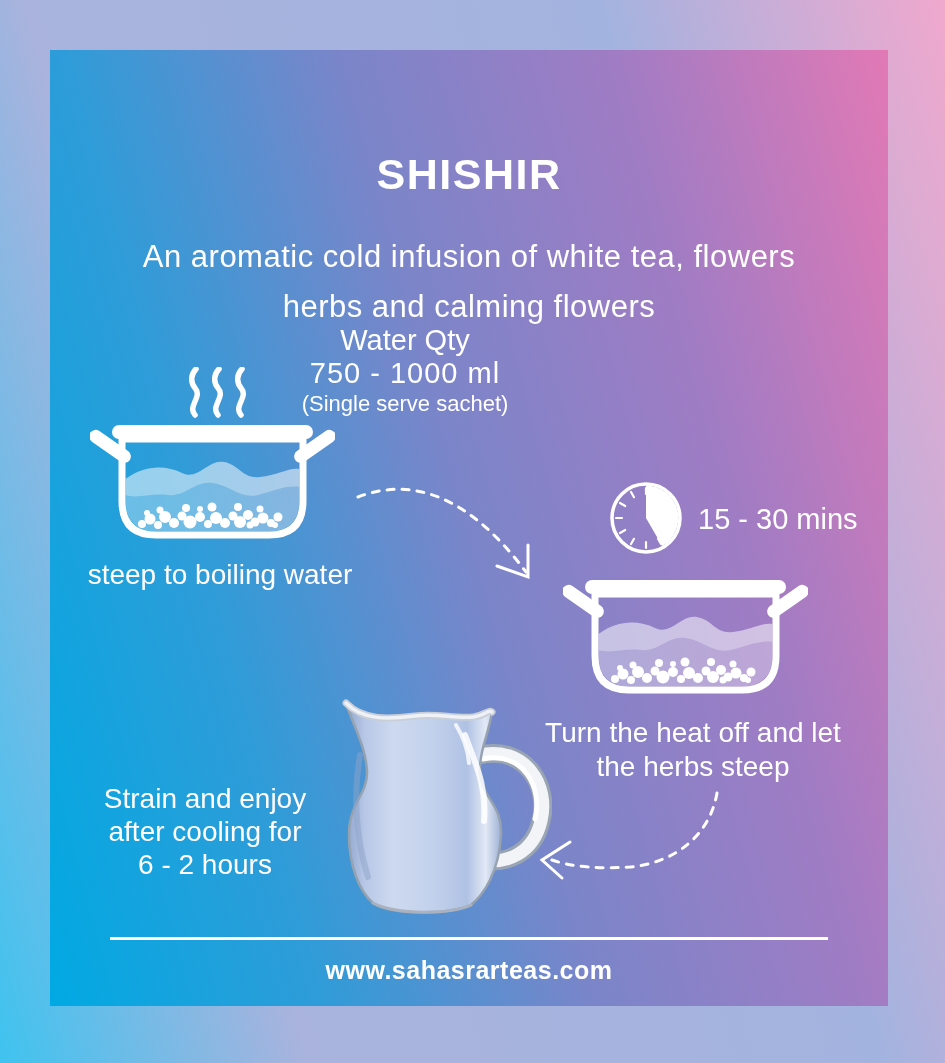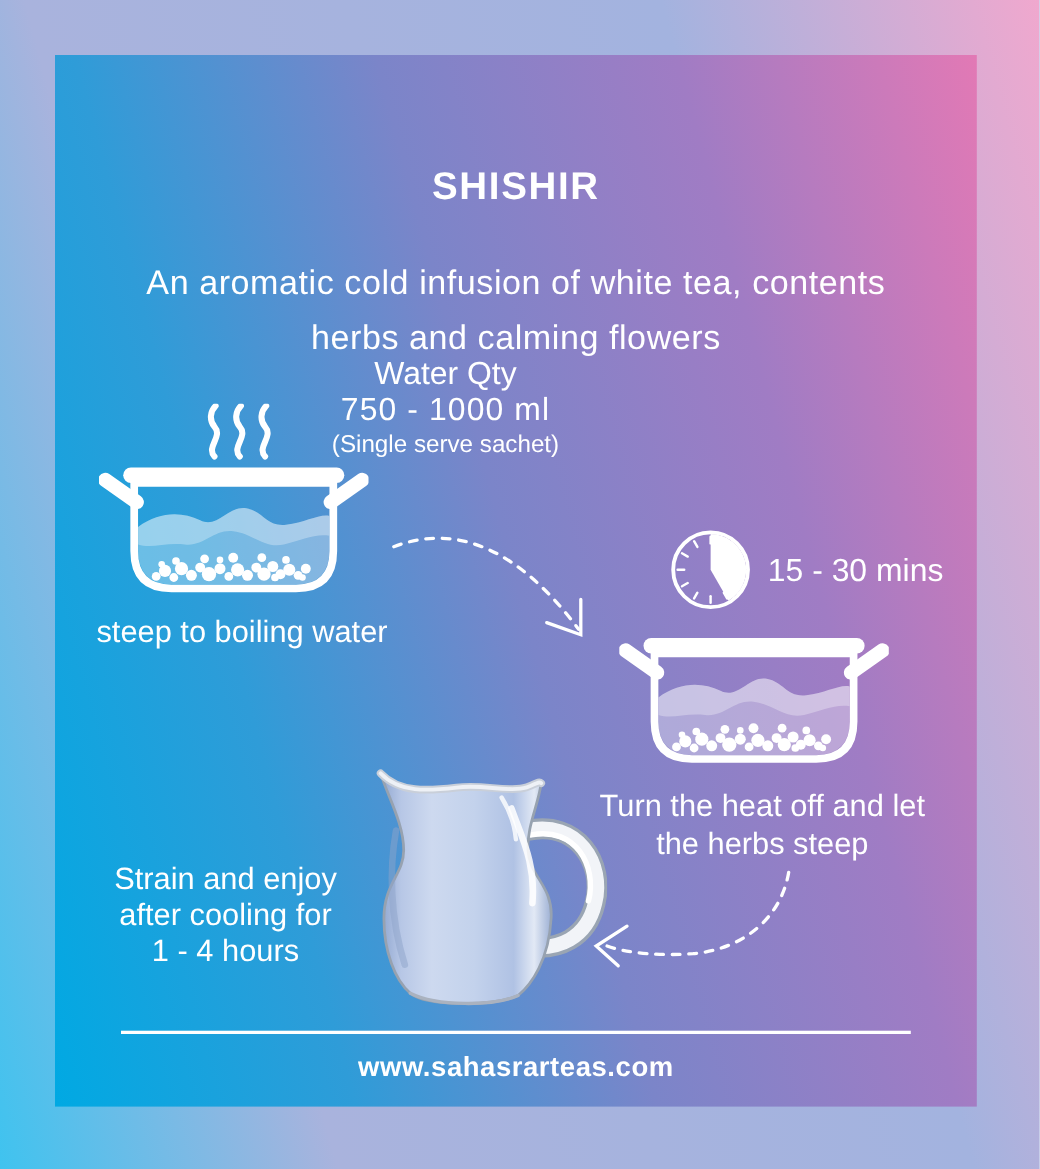--- a/index.html
+++ b/index.html
@@ -2,21 +2,21 @@
 <html><head>
 <meta charset="utf-8">
 <style>
   html,body{margin:0;padding:0;background:#cfd8ee;}
   .stage{position:relative;width:945px;height:1063px;overflow:hidden;
          font-family:"Liberation Sans",sans-serif;
          background:linear-gradient(75deg,#3fc3ef 0%,#a9b3dd 25%,#a3b3df 72%,#f0a8ce 100%);}
   .card{position:absolute;left:50px;top:50px;width:838px;height:956px;
         background:linear-gradient(75deg,#00a9e3 0%,#2f9cd8 25%,#7b85c9 50%,#a07cc4 75%,#e279b5 100%);}
   .txt{position:absolute;color:#ffffff;text-align:center;}
-  .title{left:50px;top:100px;width:838px;font-size:35px;font-weight:700;letter-spacing:1.5px;}
+  .title{left:50px;top:100px;width:838px;font-size:43px;font-weight:700;letter-spacing:1.5px;}
   .subtitle{left:50px;top:182px;width:838px;font-size:31px;font-weight:500;line-height:50px;letter-spacing:.5px;}
   .waterqty{left:255px;top:323px;width:300px;}
   .waterqty .l1{font-size:29px;font-weight:500;line-height:34px;}
   .waterqty .l2{font-size:29px;font-weight:400;line-height:33px;letter-spacing:1px;}
   .waterqty .l3{font-size:22px;font-weight:400;line-height:28px;}
   .cap{font-size:28px;font-weight:500;}
   .cap1{left:60px;top:558px;width:320px;line-height:34px;}
   .cap2{left:528px;top:716px;width:330px;line-height:34px;}
   .cap3{left:60px;top:782px;width:290px;line-height:33px;}
   .duration{left:698px;top:503px;width:200px;text-align:left;font-size:29px;font-weight:500;}
@@ -31,21 +31,21 @@
   .jug{left:337px;top:693px;}
 </style>
 </head>
 <body>
 
 <div class="stage">
   <div class="card">
 
     <div class="txt title" style="left:0;width:838px;">SHISHIR</div>
     <div class="txt subtitle" style="left:0;width:838px;">
-      <div>An aromatic cold infusion of white tea, contents</div>
+      <div>An aromatic cold infusion of white tea, flowers</div>
       <div>herbs and calming flowers</div>
     </div>
   </div>
 
   <div class="txt waterqty">
     <div class="l1">Water Qty</div>
     <div class="l2">750 - 1000 ml</div>
     <div class="l3">(Single serve sachet)</div>
   </div>
 
@@ -210,18 +210,18 @@
 
     <path d="M128,42 C 138,70 150,92 147,128" fill="none" stroke="#ffffff" stroke-width="6" stroke-linecap="round" opacity="0.85"></path>
     <path d="M119,32 C 127,45 131,58 132,70" fill="none" stroke="#ffffff" stroke-width="4" stroke-linecap="round" opacity="0.8"></path>
     <path d="M23,62 C 17,96 17,140 31,184" fill="none" stroke="#8ea3c9" stroke-width="6" stroke-linecap="round" opacity="0.5"></path>
     <path d="M36,210 C 60,222 112,222 134,212" fill="none" stroke="#aab2bf" stroke-width="3" stroke-linecap="round"></path>
   </svg>
 
   <div class="txt cap cap3">
     <div>Strain and enjoy</div>
     <div>after cooling for</div>
-    <div>1 - 4 hours</div>
+    <div>6 - 2 hours</div>
   </div>
 
   <div class="divider"></div>
   <div class="txt website">www.sahasrarteas.com</div>
 </div>
 
 </body></html>

